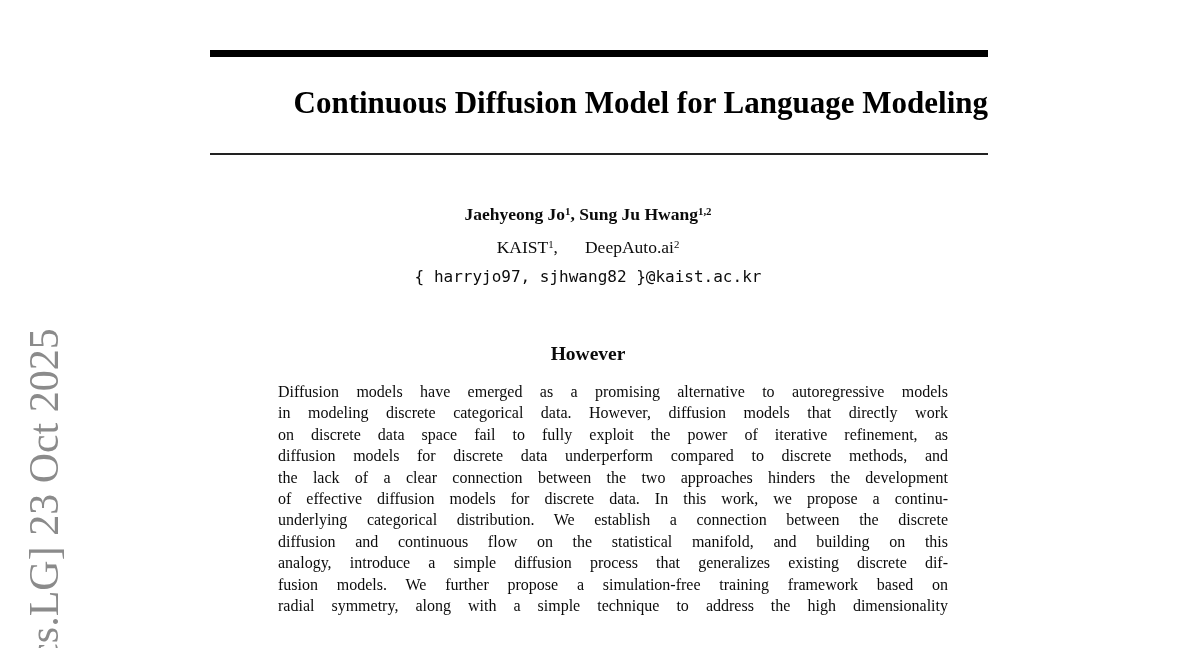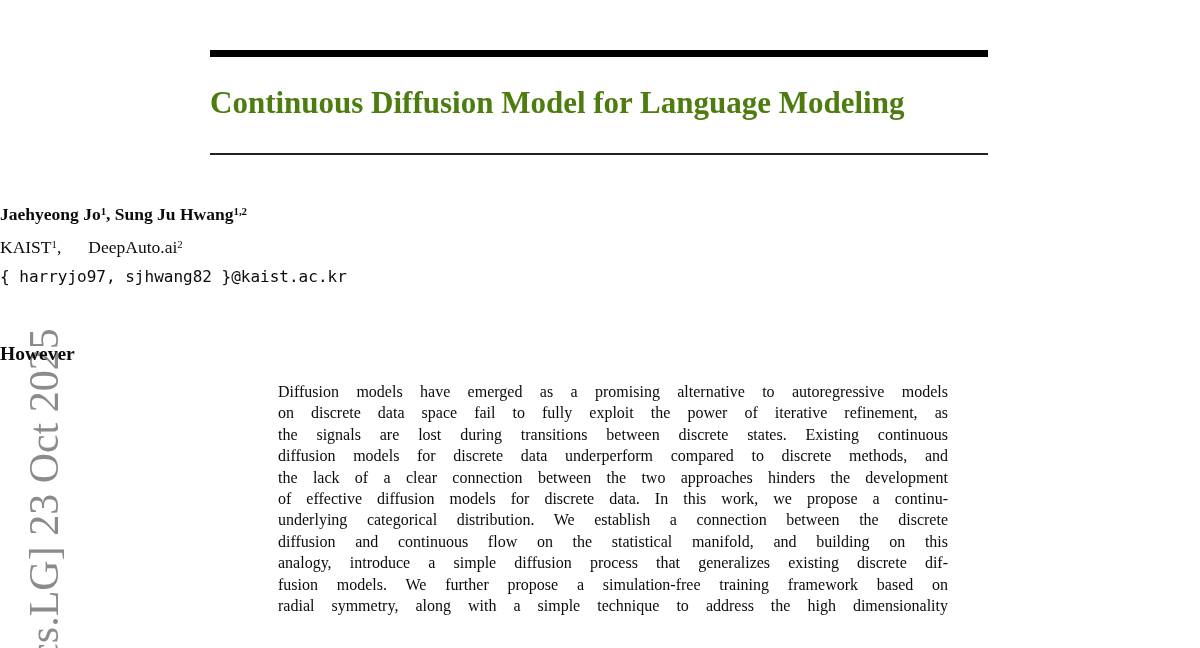--- a/index.html
+++ b/index.html
@@ -28,28 +28,28 @@
     font-family: "Liberation Serif", serif;
   }
 
   .rule { position: absolute; left: 210px; width: 778px; background: #000000; }
   .rule-top    { top: 50px;  height: 7px; }
   .rule-bottom { top: 153px; height: 2px; background: #222222; }
 
   .title {
     position: absolute;
     left: 210px; width: 778px; top: 84px;
-    text-align: left;
+    text-align: right;
     font-size: 31px;
     line-height: 38px;
     font-weight: 700;
-    color: #4d7c0f;
+    color: #000000;
   }
 
-  .center-line { position: absolute; left: 0; width: 1176px; }
+  .center-line { position: absolute; left: 0; width: 1176px; text-align: center; }
   .authors   { top: 202px; font-size: 17.5px; line-height: 24px; font-weight: 700; }
   .affils    { top: 235px; font-size: 17.5px; line-height: 24px; }
   .email     { top: 265px; font-size: 16px;  line-height: 24px;
                font-family: "DejaVu Sans Mono", monospace; letter-spacing: 0; }
   .abs-head  { top: 341px; font-size: 19.5px; line-height: 26px; font-weight: 700; }
 
   sup.affmark {
     font-size: 62%;
     vertical-align: baseline;
     position: relative;
@@ -87,22 +87,22 @@
 <div class="center-line authors"><span>Jaehyeong Jo</span><sup class="affmark">1</sup><span>, Sung Ju Hwang</span><sup class="affmark">1,2</sup></div>
 
 <div class="center-line affils"><span>KAIST</span><sup class="affmark">1</sup><span>,</span><span class="affil-2">DeepAuto.ai</span><sup class="affmark">2</sup></div>
 
 <div class="center-line email">{ harryjo97, sjhwang82 }@kaist.ac.kr</div>
 
 <div class="center-line abs-head">However</div>
 
 <div class="abs-body">
   <div class="abs-line">Diffusion models have emerged as a promising alternative to autoregressive models</div>
+  <div class="abs-line">in modeling discrete categorical data. However, diffusion models that directly work</div>
   <div class="abs-line">on discrete data space fail to fully exploit the power of iterative refinement, as</div>
-  <div class="abs-line">the signals are lost during transitions between discrete states. Existing continuous</div>
   <div class="abs-line">diffusion models for discrete data underperform compared to discrete methods, and</div>
   <div class="abs-line">the lack of a clear connection between the two approaches hinders the development</div>
   <div class="abs-line">of effective diffusion models for discrete data. In this work, we propose a continu-</div>
   <div class="abs-line">underlying categorical distribution. We establish a connection between the discrete</div>
   <div class="abs-line">diffusion and continuous flow on the statistical manifold, and building on this</div>
   <div class="abs-line">analogy, introduce a simple diffusion process that generalizes existing discrete dif-</div>
   <div class="abs-line">fusion models. We further propose a simulation-free training framework based on</div>
   <div class="abs-line">radial symmetry, along with a simple technique to address the high dimensionality</div>
 </div>
 

